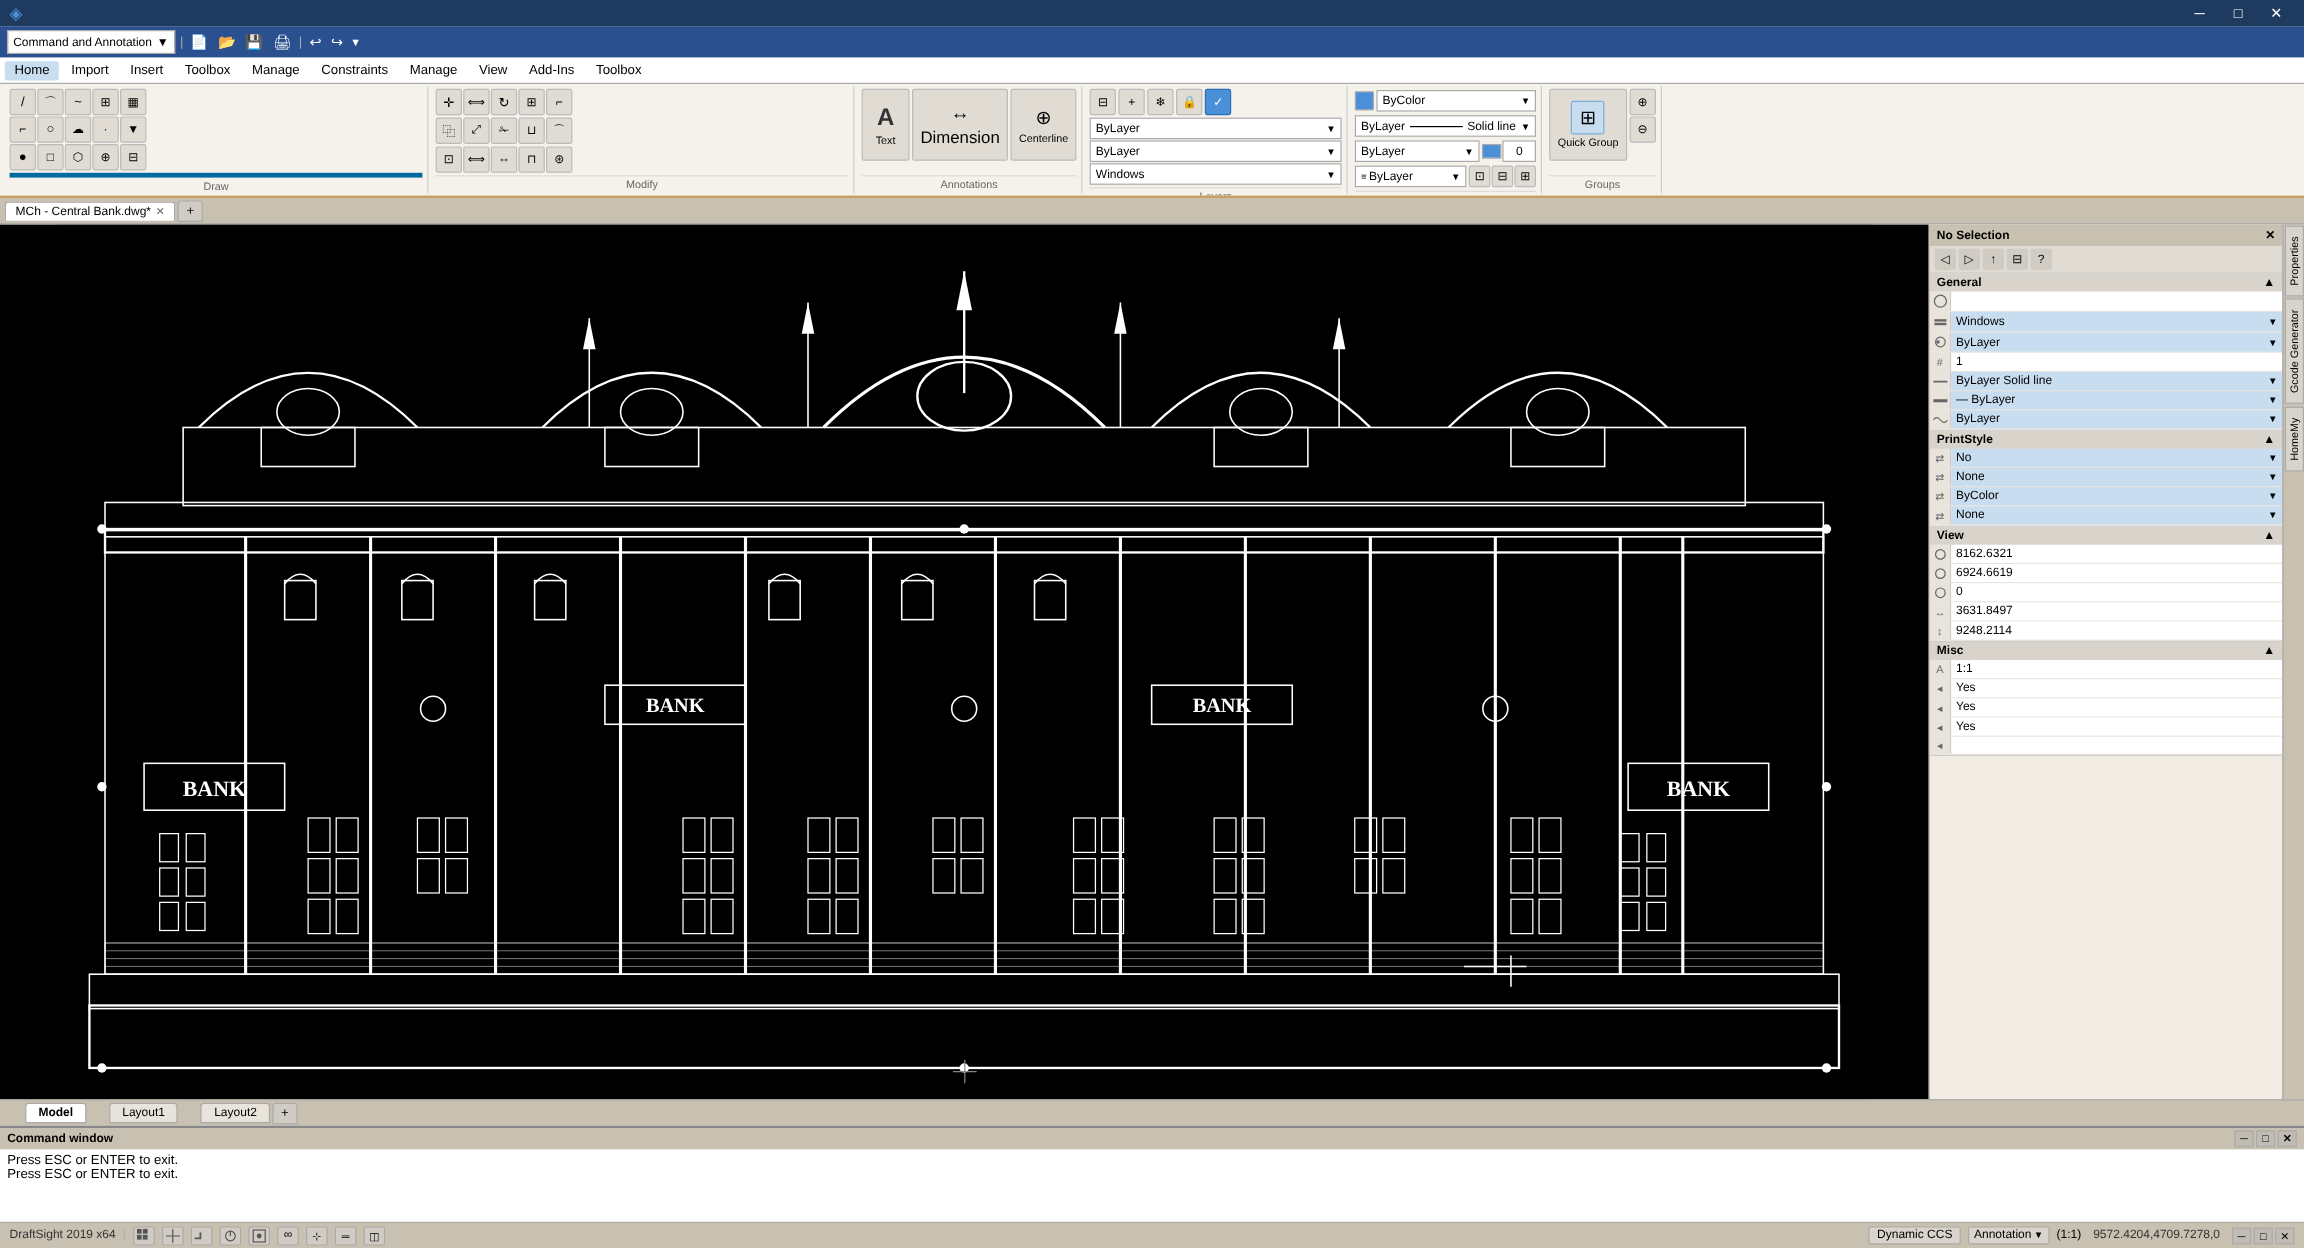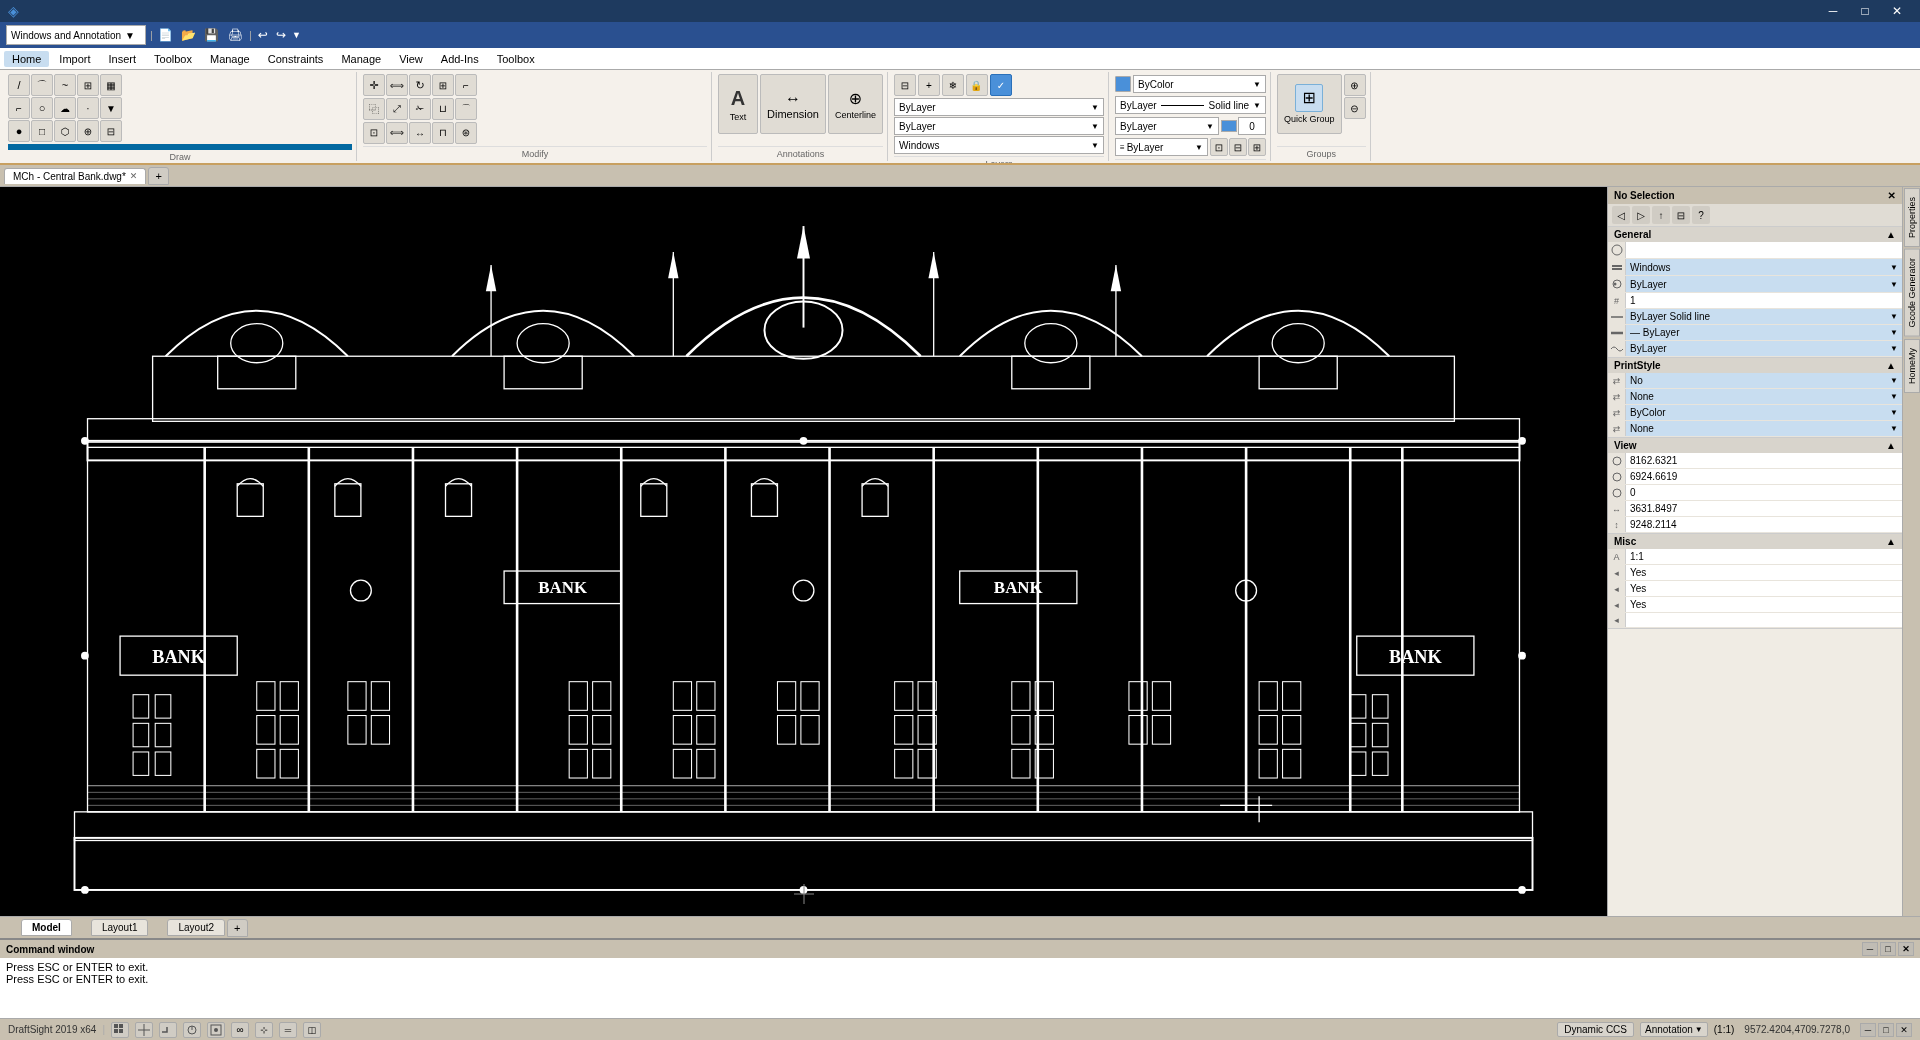--- a/index.html
+++ b/index.html
@@ -280,21 +280,21 @@
   <div style="font-size:14px; color:#4a90d9;">◈</div>
   <div style="display:flex; gap:2px;">
     <span style="width:30px;height:22px;display:flex;align-items:center;justify-content:center;cursor:pointer;font-size:12px;color:white;">─</span>
     <span style="width:30px;height:22px;display:flex;align-items:center;justify-content:center;cursor:pointer;font-size:12px;color:white;">□</span>
     <span style="width:30px;height:22px;display:flex;align-items:center;justify-content:center;cursor:pointer;font-size:12px;color:white;">✕</span>
   </div>
 </div>
 
 <div id="quickaccess-container" style="background:#2a5090; height:26px; display:flex; align-items:center; padding:0 6px; gap:4px;">
   <div class="workspace-selector">
-    <span>Windows and Annotation</span>
+    <span>Command and Annotation</span>
     <span>▼</span>
   </div>
   <span style="color:#aaa;">|</span>
   <span style="color:white;cursor:pointer;padding:2px;font-size:12px;">📄</span>
   <span style="color:white;cursor:pointer;padding:2px;font-size:12px;">📂</span>
   <span style="color:white;cursor:pointer;padding:2px;font-size:12px;">💾</span>
   <span style="color:white;cursor:pointer;padding:2px;font-size:12px;">🖨</span>
   <span style="color:#aaa;">|</span>
   <span style="color:white;cursor:pointer;padding:2px;font-size:12px;">↩</span>
   <span style="color:white;cursor:pointer;padding:2px;font-size:12px;">↪</span>
@@ -337,21 +337,21 @@
         </div>
 
         <div style="display:flex; gap:1px; width:100%; align-items:center;">
           <div style="width:22px;height:22px;background:#e0dcd4;border:1px solid #bbb;border-radius:2px;display:flex;align-items:center;justify-content:center;cursor:pointer;font-size:11px;">●</div>
           <div style="width:22px;height:22px;background:#e0dcd4;border:1px solid #bbb;border-radius:2px;display:flex;align-items:center;justify-content:center;cursor:pointer;font-size:10px;">□</div>
           <div style="width:22px;height:22px;background:#e0dcd4;border:1px solid #bbb;border-radius:2px;display:flex;align-items:center;justify-content:center;cursor:pointer;font-size:10px;">⬡</div>
           <div style="width:22px;height:22px;background:#e0dcd4;border:1px solid #bbb;border-radius:2px;display:flex;align-items:center;justify-content:center;cursor:pointer;font-size:10px;">⊕</div>
           <div style="width:22px;height:22px;background:#e0dcd4;border:1px solid #bbb;border-radius:2px;display:flex;align-items:center;justify-content:center;cursor:pointer;font-size:10px;">⊟</div>
         </div>
       </div>
-      <div style="font-size:9px;color:#666;text-align:center;margin-top:2px;padding-top:2px;border-top:6px solid #0369a1;">Draw</div>
+      <div style="font-size:9px;color:#666;text-align:center;margin-top:2px;padding-top:2px;border-top:4px solid #0369a1;">Draw</div>
     </div>
 
     <div style="display:flex; flex-direction:column; border-right:1px solid #ccc; padding:2px 4px; min-width:150px;">
       <div style="display:flex; flex-wrap:wrap; gap:1px; flex:1;">
         <div style="display:flex; gap:1px; width:100%; align-items:center;">
           <div style="width:22px;height:22px;background:#e0dcd4;border:1px solid #bbb;border-radius:2px;display:flex;align-items:center;justify-content:center;cursor:pointer;font-size:11px;">✛</div>
           <div style="width:22px;height:22px;background:#e0dcd4;border:1px solid #bbb;border-radius:2px;display:flex;align-items:center;justify-content:center;cursor:pointer;font-size:10px;">⟺</div>
           <div style="width:22px;height:22px;background:#e0dcd4;border:1px solid #bbb;border-radius:2px;display:flex;align-items:center;justify-content:center;cursor:pointer;font-size:11px;">↻</div>
           <div style="width:22px;height:22px;background:#e0dcd4;border:1px solid #bbb;border-radius:2px;display:flex;align-items:center;justify-content:center;cursor:pointer;font-size:10px;">⊞</div>
           <div style="width:22px;height:22px;background:#e0dcd4;border:1px solid #bbb;border-radius:2px;display:flex;align-items:center;justify-content:center;cursor:pointer;font-size:10px;">⌐</div>
@@ -376,21 +376,21 @@
 
     <div style="display:flex; flex-direction:column; border-right:1px solid #ccc; padding:2px 4px; min-width:120px;">
       <div style="display:flex; flex-wrap:wrap; gap:1px; flex:1; align-items:flex-start;">
         <div style="display:flex; gap:2px; width:100%; height:60px; align-items:stretch;">
           <div style="background:#e0dcd4;border:1px solid #bbb;border-radius:2px;display:flex;flex-direction:column;align-items:center;justify-content:center;cursor:pointer;padding:4px 6px; gap:2px; min-width:40px;">
             <span style="font-size:20px; font-weight:bold; color:#333;">A</span>
             <span style="font-size:9px;">Text</span>
           </div>
           <div style="background:#e0dcd4;border:1px solid #bbb;border-radius:2px;display:flex;flex-direction:column;align-items:center;justify-content:center;cursor:pointer;padding:4px 6px; gap:2px;">
             <span style="font-size:16px;">↔</span>
-            <span style="font-size:11px;">Dimension</span>
+            <span style="font-size:14px;">Dimension</span>
           </div>
           <div style="background:#e0dcd4;border:1px solid #bbb;border-radius:2px;display:flex;flex-direction:column;align-items:center;justify-content:center;cursor:pointer;padding:4px 6px; gap:2px;">
             <span style="font-size:16px;">⊕</span>
             <span style="font-size:9px;">Centerline</span>
           </div>
         </div>
       </div>
       <div style="font-size:9px;color:#666;text-align:center;margin-top:2px;padding-top:2px;border-top:1px solid #ddd;">Annotations</div>
     </div>
 

